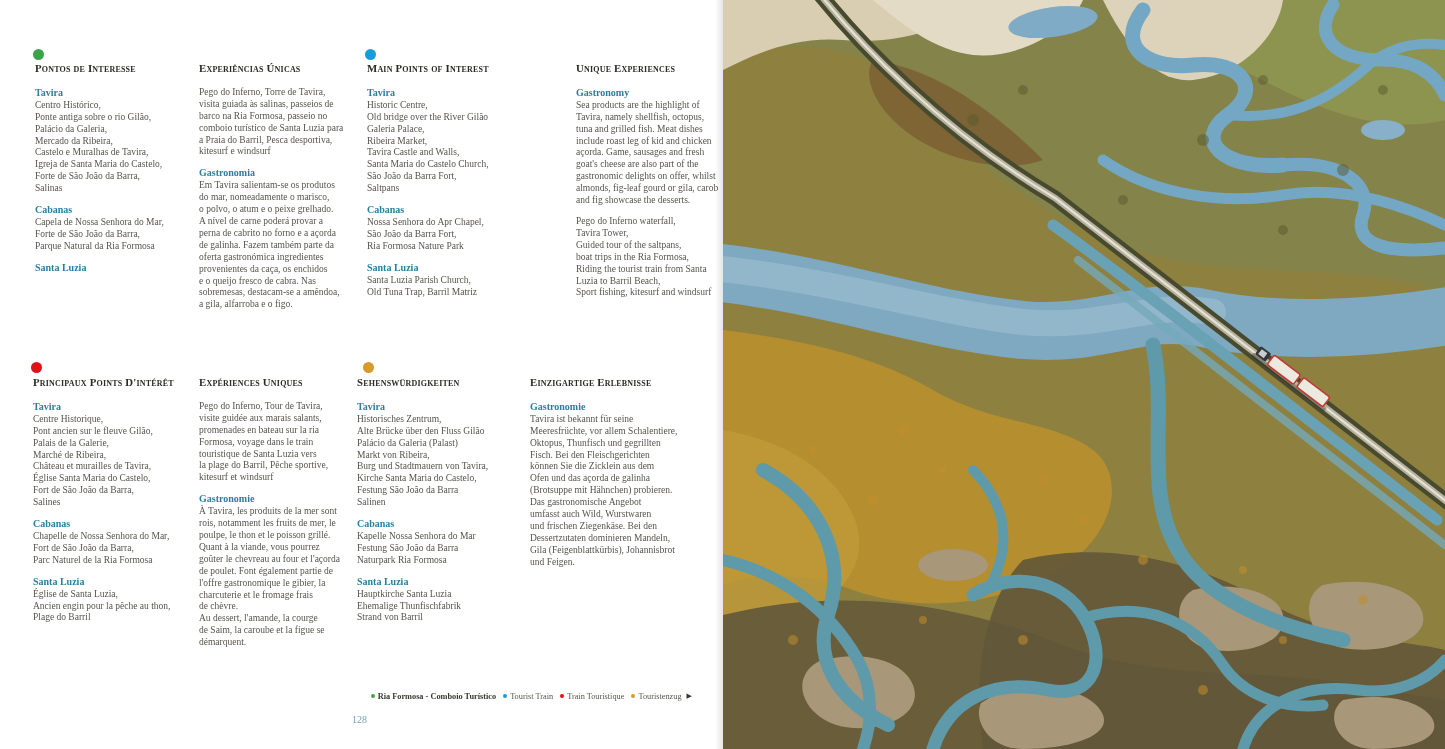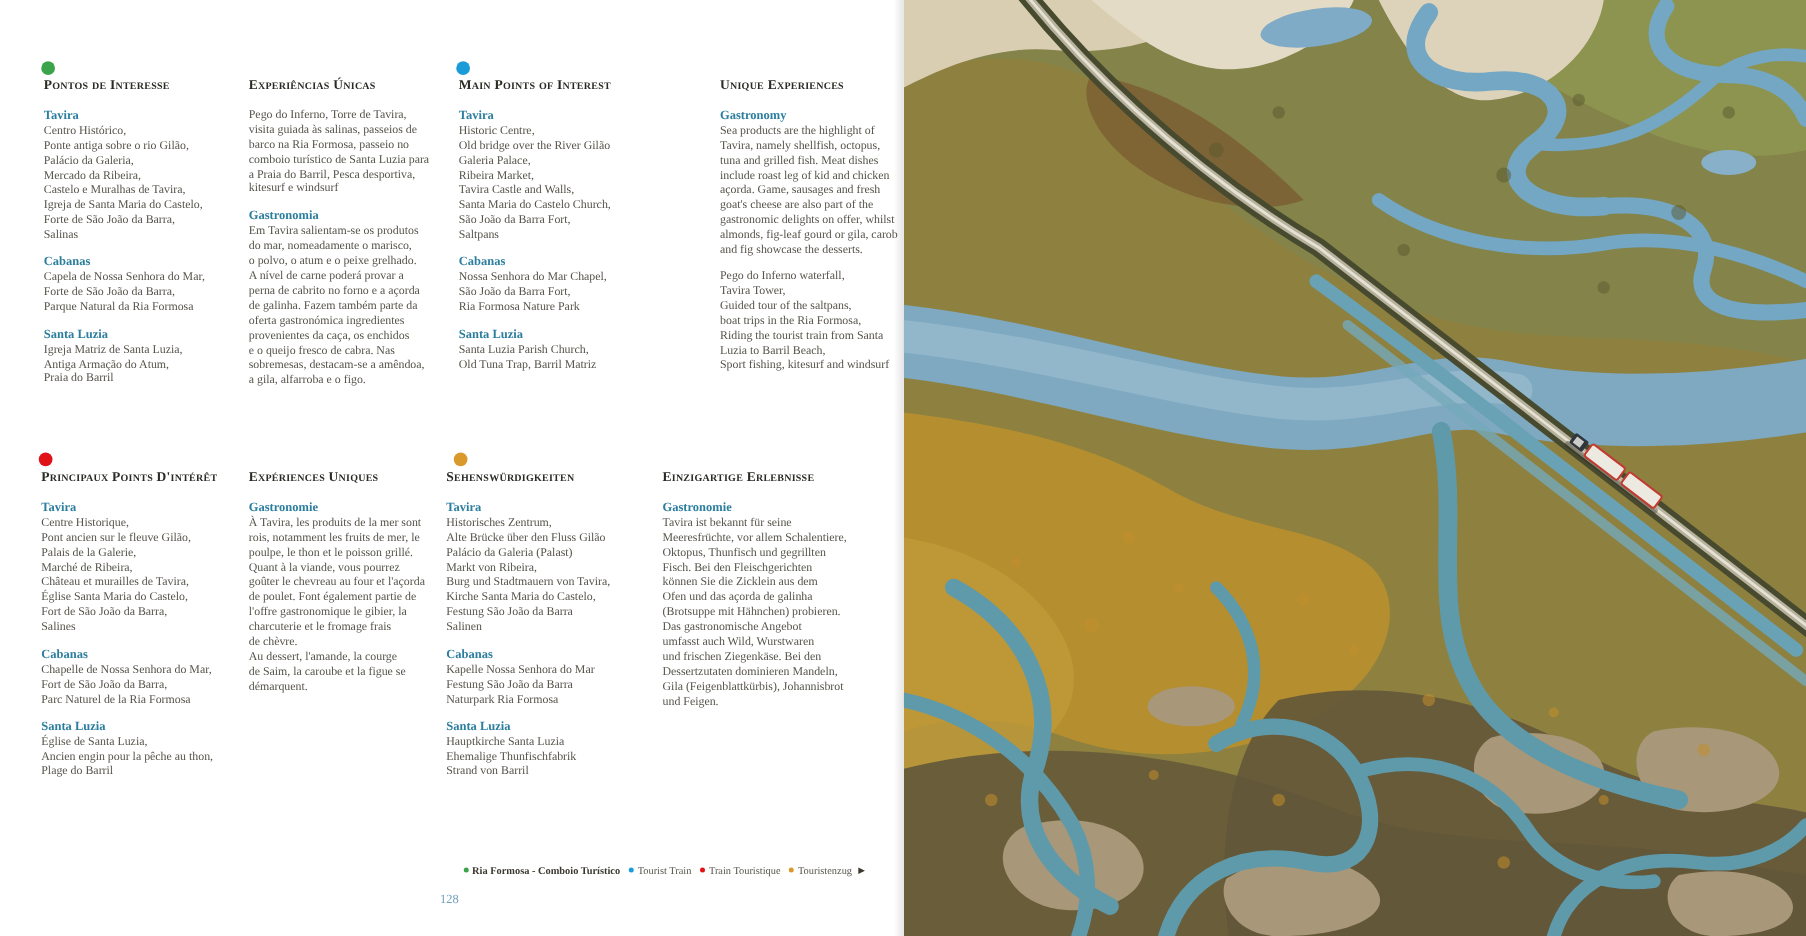--- a/index.html
+++ b/index.html
@@ -68,23 +68,20 @@
 Salinas</div>
       </div>
       <div class="group">
         <h4 class="group-title">Cabanas</h4>
         <div class="group-body">Capela de Nossa Senhora do Mar,
 Forte de São João da Barra,
 Parque Natural da Ria Formosa</div>
       </div>
       <div class="group">
         <h4 class="group-title">Santa Luzia</h4>
-        <div class="group-body">Igreja Matriz de Santa Luzia,
-Antiga Armação do Atum,
-Praia do Barril</div>
       </div>
     </div>
 
     <div class="col c2">
       <h3 class="col-heading">Experiências Únicas</h3>
       <div class="group">
         <div class="group-body">Pego do Inferno, Torre de Tavira,
 visita guiada às salinas, passeios de
 barco na Ria Formosa, passeio no
 comboio turístico de Santa Luzia para
@@ -115,21 +112,21 @@
 Old bridge over the River Gilão
 Galeria Palace,
 Ribeira Market,
 Tavira Castle and Walls,
 Santa Maria do Castelo Church,
 São João da Barra Fort,
 Saltpans</div>
       </div>
       <div class="group">
         <h4 class="group-title">Cabanas</h4>
-        <div class="group-body">Nossa Senhora do Mar Chapel,
+        <div class="group-body">Nossa Senhora do Apr Chapel,
 São João da Barra Fort,
 Ria Formosa Nature Park</div>
       </div>
       <div class="group">
         <h4 class="group-title">Santa Luzia</h4>
         <div class="group-body">Santa Luzia Parish Church,
 Old Tuna Trap, Barril Matriz</div>
       </div>
     </div>
 
@@ -180,20 +177,29 @@
       <div class="group">
         <h4 class="group-title">Santa Luzia</h4>
         <div class="group-body">Église de Santa Luzia,
 Ancien engin pour la pêche au thon,
 Plage do Barril</div>
       </div>
     </div>
 
     <div class="col c6">
       <h3 class="col-heading">Expériences Uniques</h3>
+      <div class="group">
+        <div class="group-body">Pego do Inferno, Tour de Tavira,
+visite guidée aux marais salants,
+promenades en bateau sur la ria
+Formosa, voyage dans le train
+touristique de Santa Luzia vers
+la plage do Barril, Pêche sportive,
+kitesurf et windsurf</div>
+      </div>
       <div class="group">
         <h4 class="group-title">Gastronomie</h4>
         <div class="group-body">À Tavira, les produits de la mer sont
 rois, notamment les fruits de mer, le
 poulpe, le thon et le poisson grillé.
 Quant à la viande, vous pourrez
 goûter le chevreau au four et l'açorda
 de poulet. Font également partie de
 l'offre gastronomique le gibier, la
 charcuterie et le fromage frais

